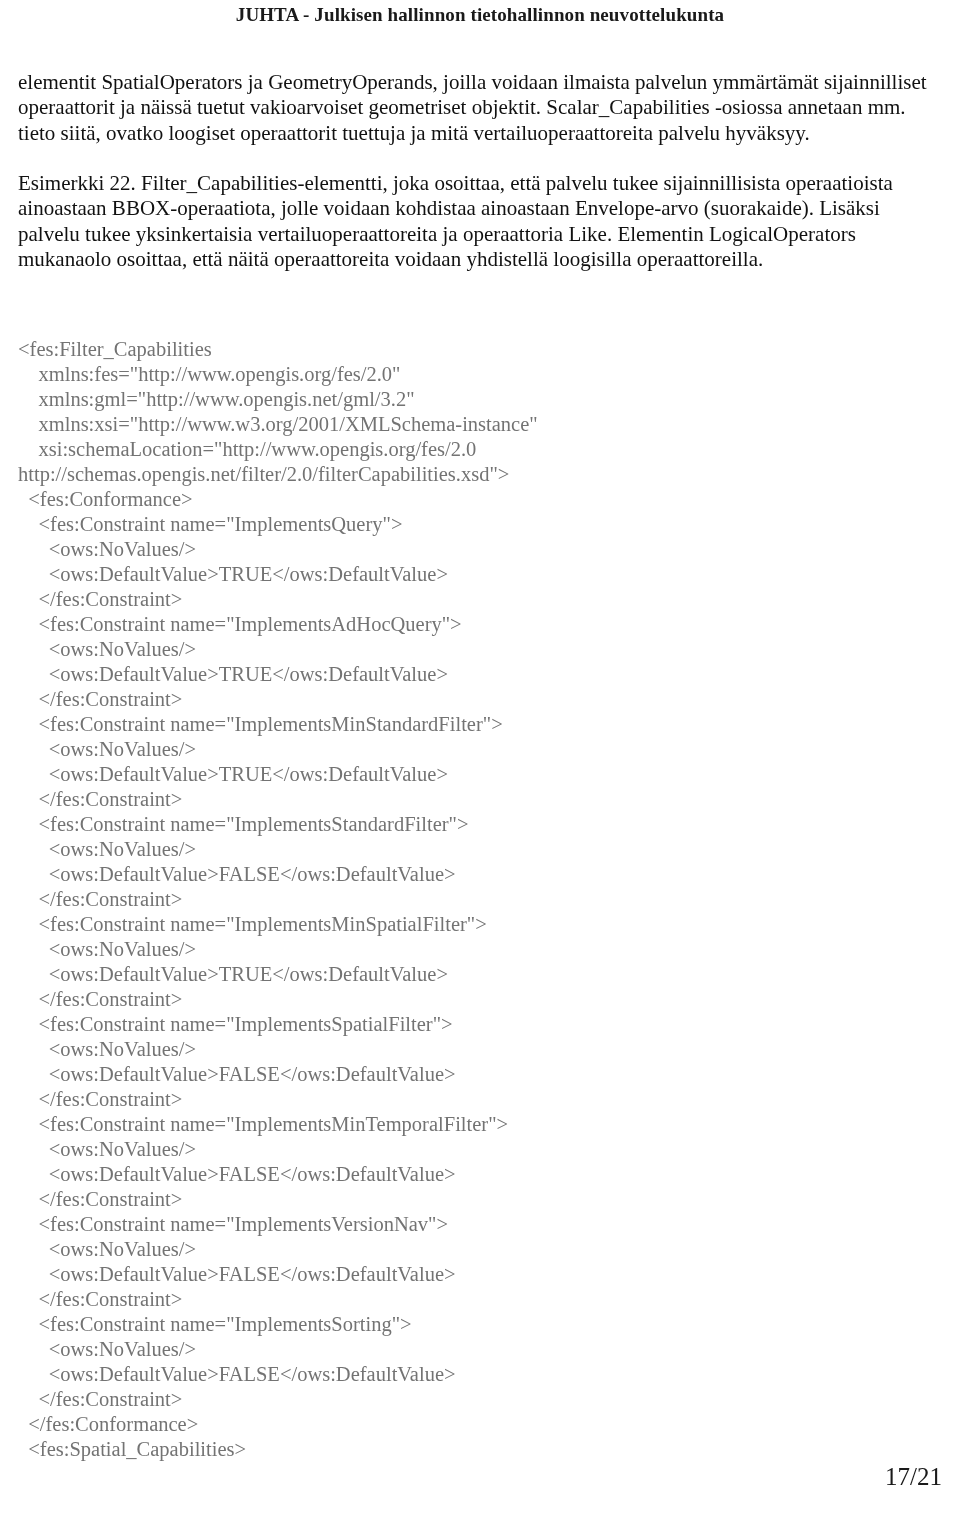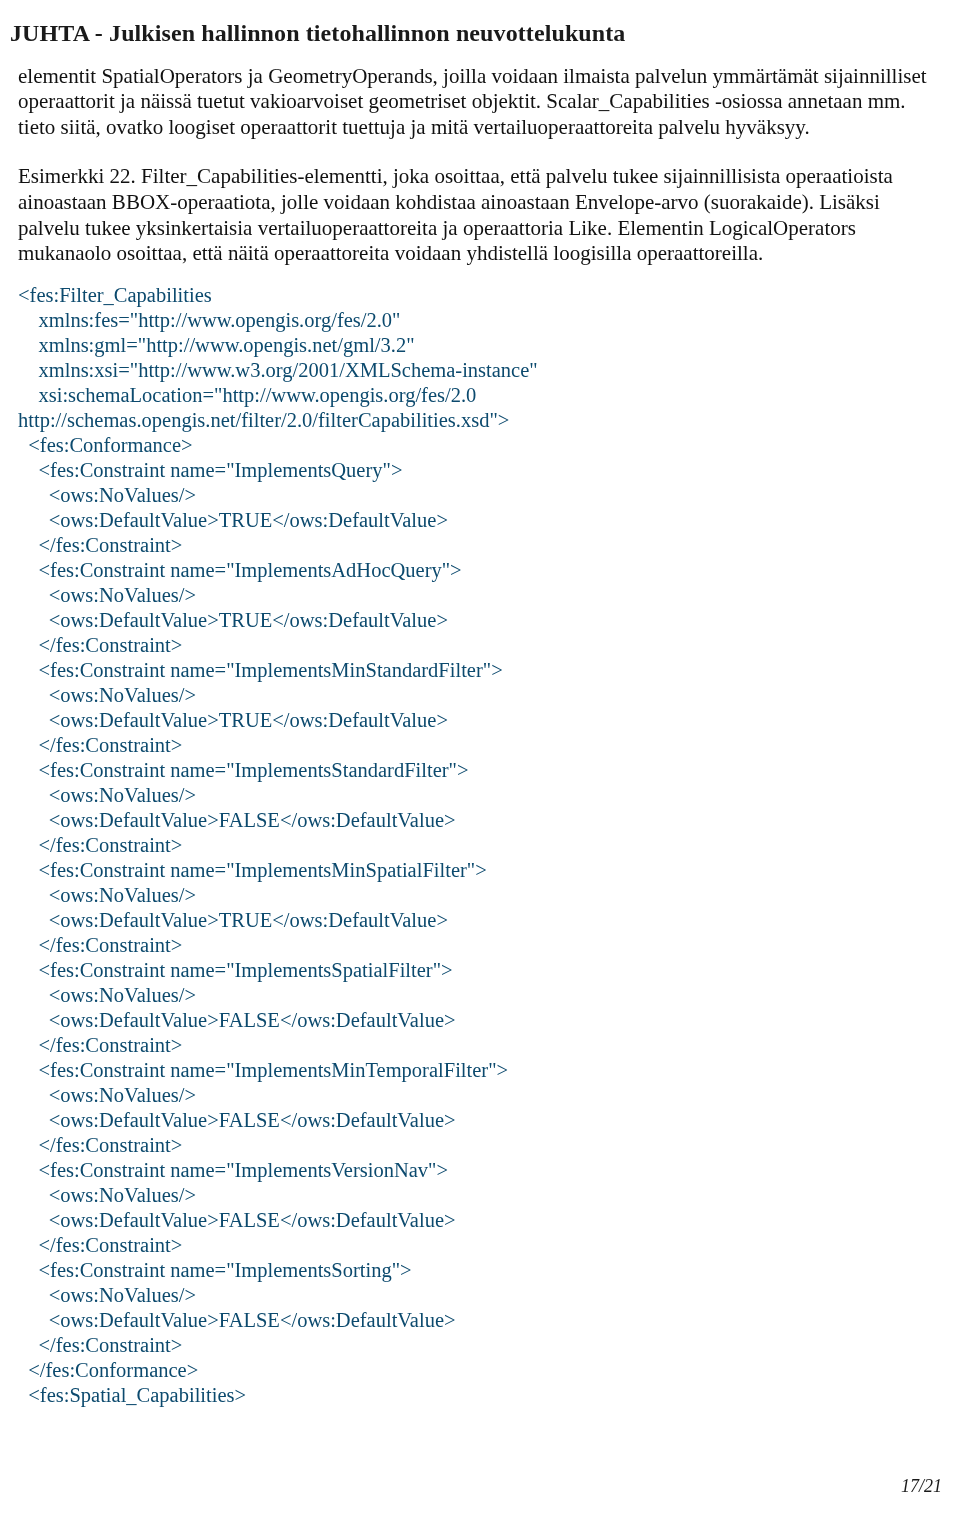--- a/index.html
+++ b/index.html
@@ -18,72 +18,72 @@
   .page {
     position: relative;
     width: 960px;
     height: 1517px;
     box-sizing: border-box;
     padding: 0 10px;
   }
 
   
   .doc-header {
+    text-align: center;
     font-weight: bold;
-    font-size: 24px;
+    font-size: 19px;
     line-height: 1.15;
     letter-spacing: 0.1px;
-    padding-top: 20px;
+    padding-top: 4px;
     color: #1a1a1a;
   }
 
   
   .body-block {
-    margin-top: 16px;
+    margin-top: 44px;
     padding-left: 8px;
     padding-right: 8px;
   }
   p.para {
     margin: 0 0 0 0;
     font-size: 21px;
     line-height: 25.6px;
     text-align: left;
     color: #111111;
   }
   p.para + p.para {
     margin-top: 24px;
   }
   .ital {
   }
 
   
   .code-block {
-    margin-top: 16px;
+    margin-top: 64px;
     padding-left: 8px;
-    color: #0c4a6e;
+    color: #737373;
     font-size: 20.5px;
     line-height: 25px;
     white-space: pre;
     font-family: "Liberation Serif", "DejaVu Serif", serif;
   }
   .code-line {
     white-space: pre;
     display: block;
     min-height: 25px;
   }
 
   
   .page-footer {
     position: absolute;
     right: 18px;
-    bottom: 22px;
-    font-size: 18px;
+    bottom: 28px;
+    font-size: 25px;
     color: #1a1a1a;
     line-height: 1;
-    font-style: italic;
   }
 </style>
 </head>
 <body>
 
 <div class="page">
 
   <div class="doc-header">JUHTA - Julkisen hallinnon tietohallinnon neuvottelukunta</div>
 
   <div class="body-block">

